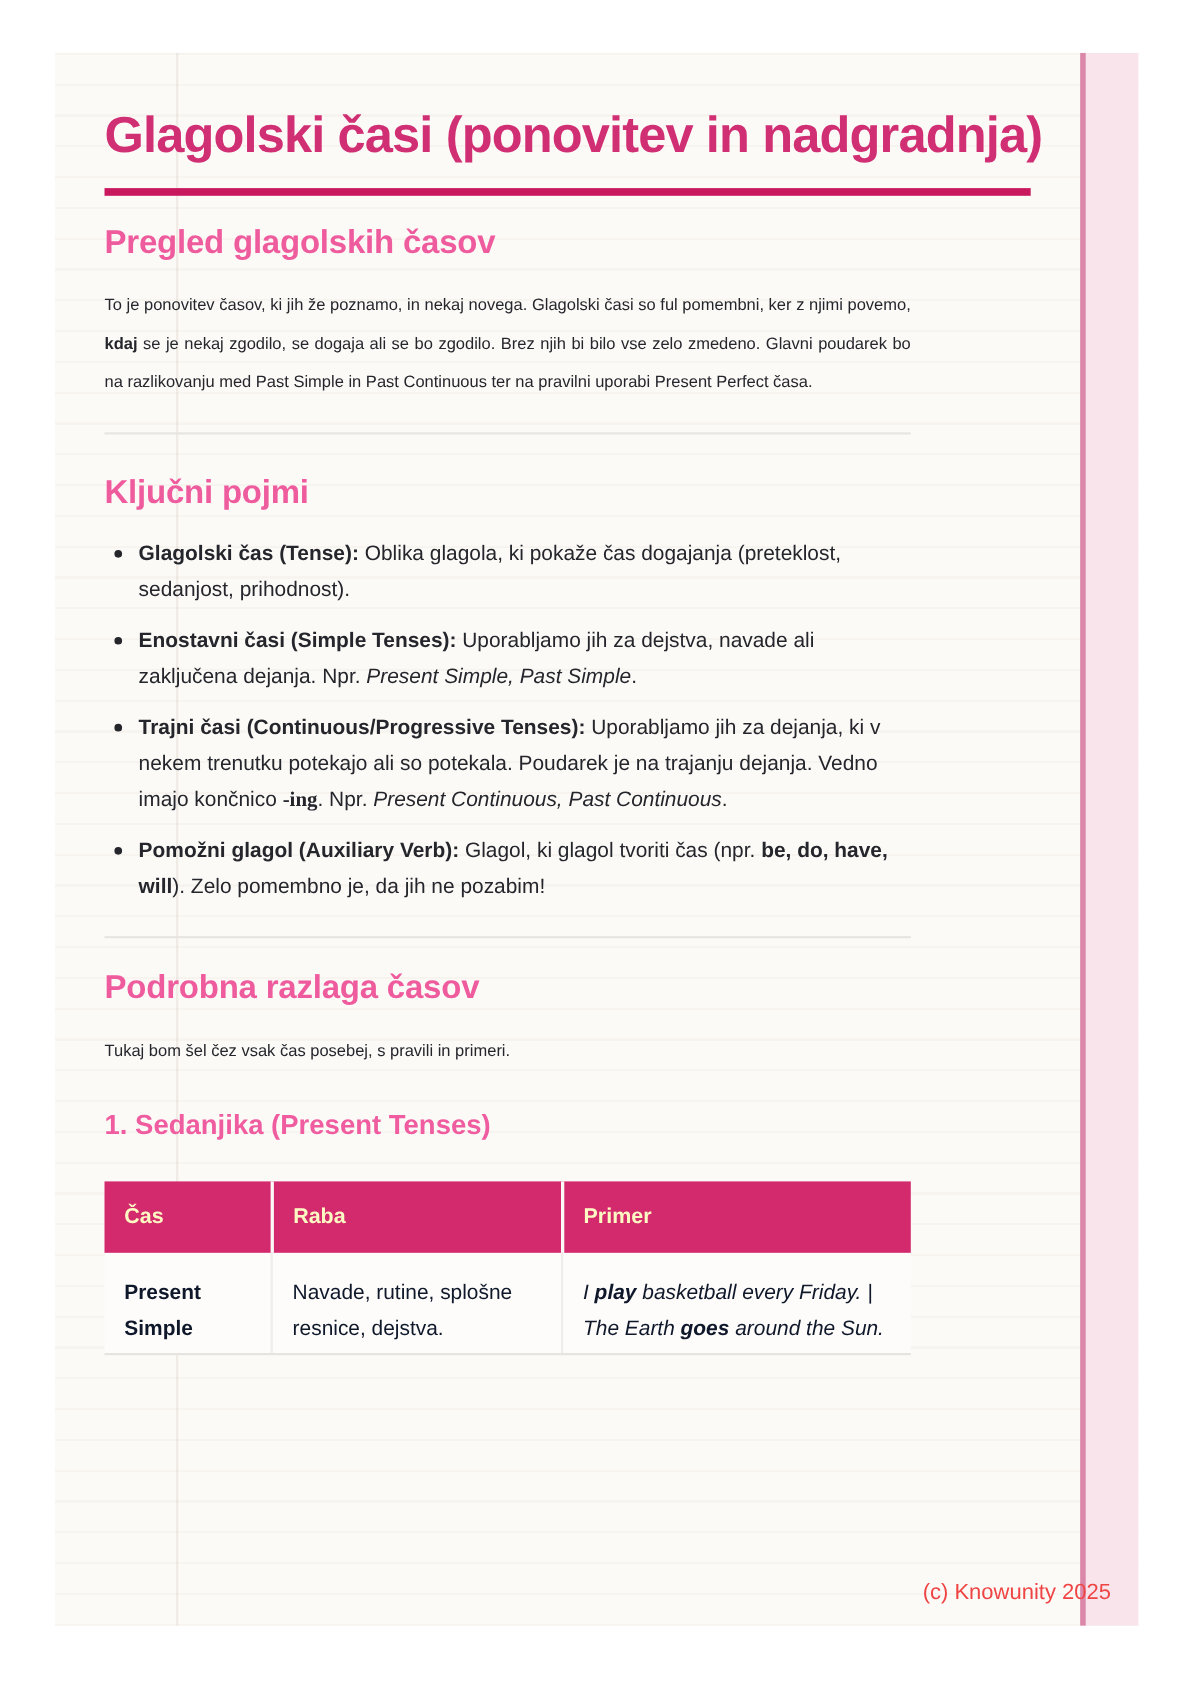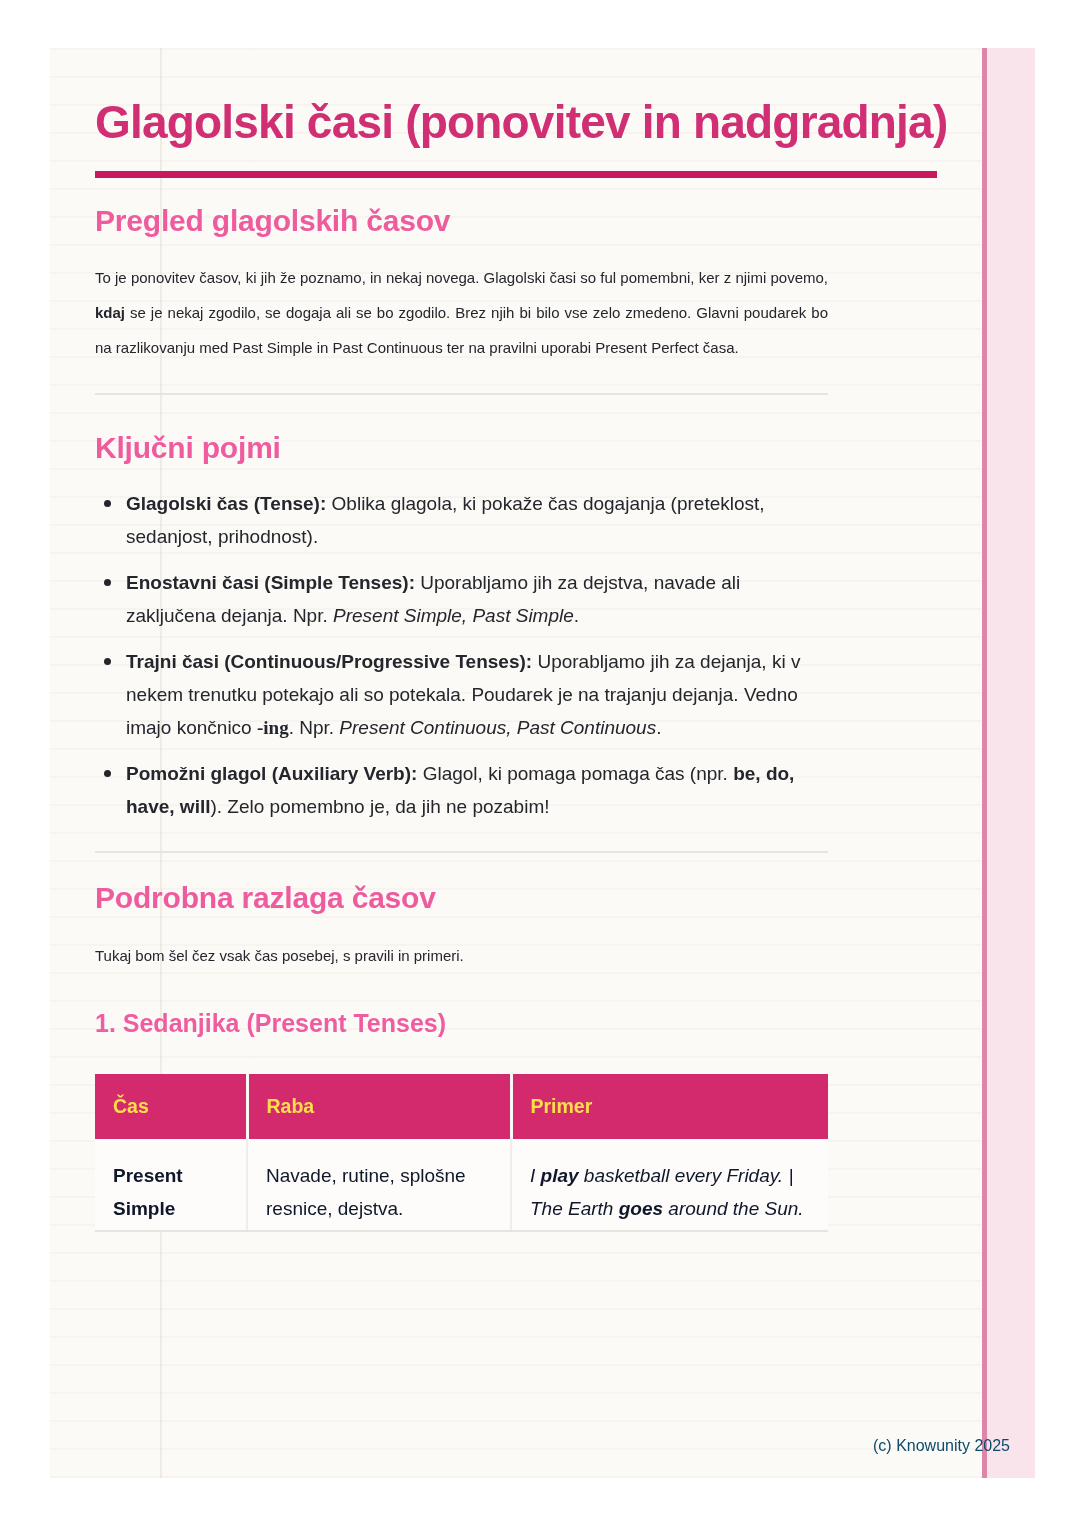--- a/index.html
+++ b/index.html
@@ -109,21 +109,21 @@
     margin-top: 36px;
     width: 733px;
     border-collapse: collapse;
     table-layout: fixed;
   }
   table.tense-table col.c1 { width: 152px; }
   table.tense-table col.c2 { width: 264px; }
   table.tense-table col.c3 { width: 317px; }
   table.tense-table th {
     background: #d32a6e;
-    color: #fde047;
+    color: #fef9c3;
     font-size: 19.5px;
     font-weight: 700;
     text-align: left;
     height: 65px;
     padding: 0 10px 0 18px;
     vertical-align: middle;
   }
   table.tense-table th.sep { border-right: 3px solid #fbf9f6; }
   table.tense-table td {
     background: #fdfcfa;
@@ -132,22 +132,22 @@
     color: #0f172a;
     vertical-align: top;
     padding: 20px 21px 5px 18px;
     border-bottom: 2px solid #e6e4e1;
   }
   table.tense-table td.sep { border-right: 2px solid #efedea; }
   .watermark {
     position: absolute;
     top: 1437px;
     right: 70px;
-    font-size: 16px;
-    color: #0c4a6e;
+    font-size: 20px;
+    color: #ef4444;
     z-index: 5;
     text-align: right;
   }
 </style>
 </head>
 <body>
 
 <div class="card">
   <div class="margin-line"></div>
   <div class="stripe"></div>
@@ -159,21 +159,21 @@
     <h2 class="section h2-pregled">Pregled glagolskih časov</h2>
     <p class="body p-overview"><span>To je ponovitev časov, ki jih že poznamo, in nekaj novega. Glagolski časi so ful pomembni, ker z njimi povemo, </span><span style="font-weight: 700;">kdaj</span><span> se je nekaj zgodilo, se dogaja ali se bo zgodilo. Brez njih bi bilo vse zelo zmedeno. Glavni poudarek bo na razlikovanju med Past Simple in Past Continuous ter na pravilni uporabi Present Perfect časa.</span></p>
 
     <hr class="divider">
 
     <h2 class="section h2-kljucni">Ključni pojmi</h2>
     <ul class="bullets">
       <li><span style="font-weight: 700;">Glagolski čas (Tense):</span><span> Oblika glagola, ki pokaže čas dogajanja (preteklost, sedanjost, prihodnost).</span></li>
       <li><span style="font-weight: 700;">Enostavni časi (Simple Tenses):</span><span> Uporabljamo jih za dejstva, navade ali zaključena dejanja. Npr. </span><span style="font-style: italic;">Present Simple, Past Simple</span><span>.</span></li>
       <li><span style="font-weight: 700;">Trajni časi (Continuous/Progressive Tenses):</span><span> Uporabljamo jih za dejanja, ki v nekem trenutku potekajo ali so potekala. Poudarek je na trajanju dejanja. Vedno imajo končnico </span><span style="font-weight: 700; font-family: Liberation Serif, serif;">-ing</span><span>. Npr. </span><span style="font-style: italic;">Present Continuous, Past Continuous</span><span>.</span></li>
-      <li><span style="font-weight: 700;">Pomožni glagol (Auxiliary Verb):</span><span> Glagol, ki pomaga pomaga čas (npr. </span><span style="font-weight: 700;">be, do, have, will</span><span>). Zelo pomembno je, da jih ne pozabim!</span></li>
+      <li><span style="font-weight: 700;">Pomožni glagol (Auxiliary Verb):</span><span> Glagol, ki glagol tvoriti čas (npr. </span><span style="font-weight: 700;">be, do, have, will</span><span>). Zelo pomembno je, da jih ne pozabim!</span></li>
     </ul>
 
     <hr class="divider divider-2">
 
     <h2 class="section h2-podrobna">Podrobna razlaga časov</h2>
     <p class="body p-detail">Tukaj bom šel čez vsak čas posebej, s pravili in primeri.</p>
 
     <h3 class="subsection">1. Sedanjika (Present Tenses)</h3>
 
     <table class="tense-table">

